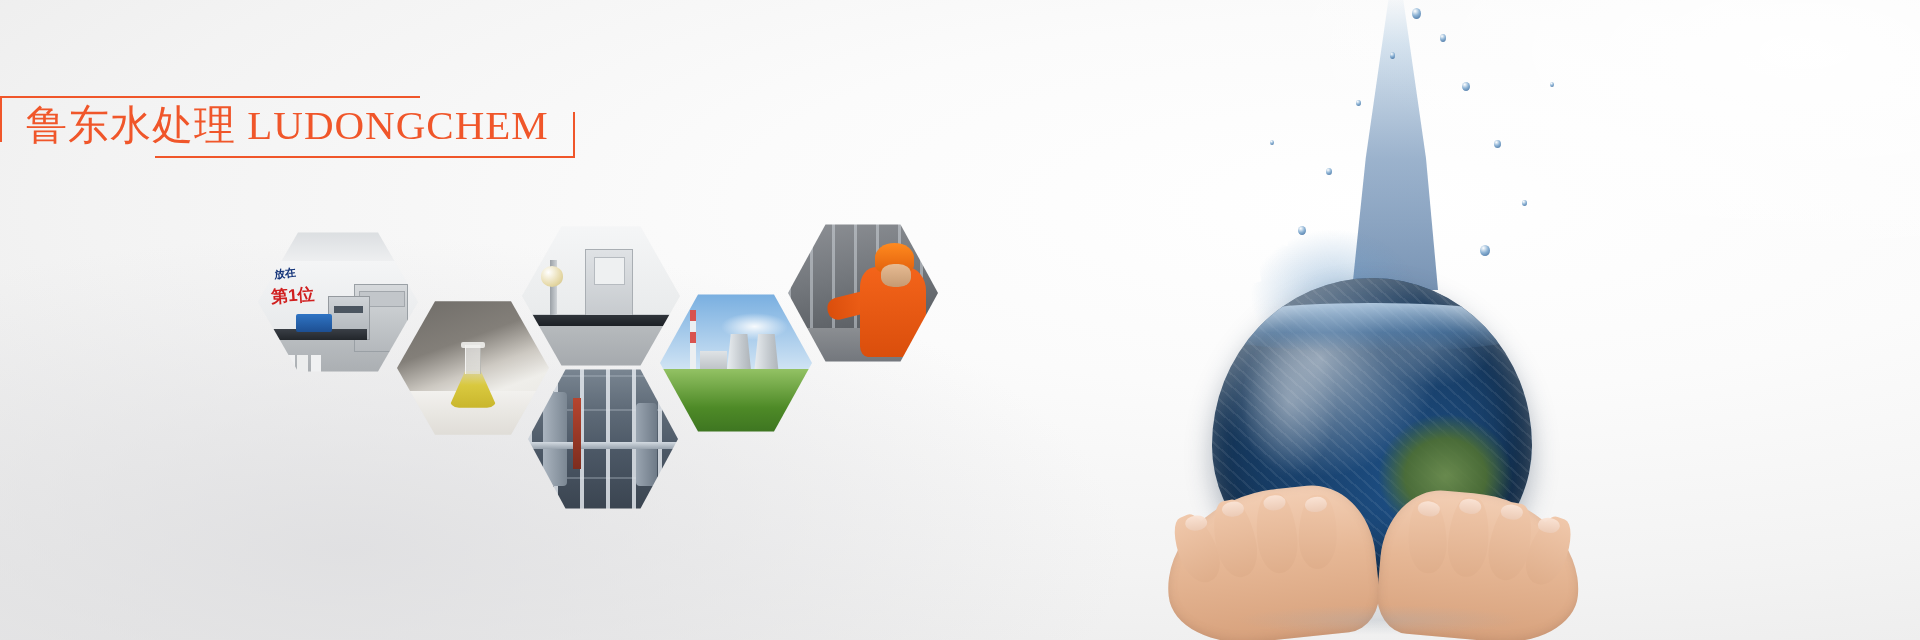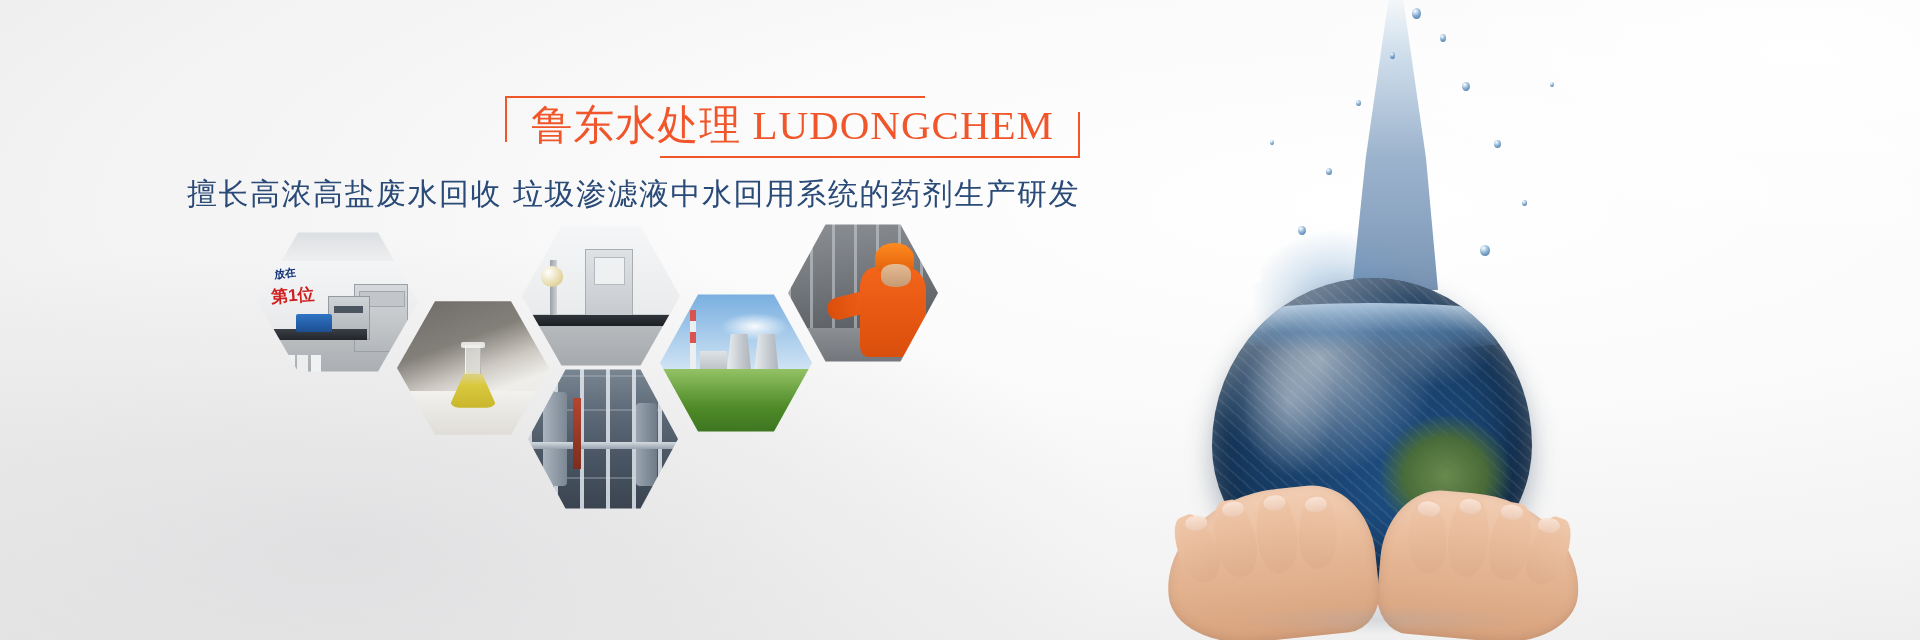--- a/index.html
+++ b/index.html
@@ -22,21 +22,21 @@
     position:absolute; inset:0;
     background:
       radial-gradient(58% 70% at 18% 86%, rgba(222,222,224,.85) 0%, rgba(222,222,224,0) 70%),
       radial-gradient(40% 48% at 94% 8%, rgba(255,255,255,.95) 0%, rgba(255,255,255,0) 75%);
     pointer-events:none;
   }
 
   
   .headline{
     position:absolute; left:0; top:96px; width:1080px;
-    text-align:right;
+    text-align:left;
   }
   .title-wrap{
     position:relative;
     display:inline-block;
     padding:6px 26px 8px 26px;
   }
   .title-wrap .bracket-tl,
   .title-wrap .bracket-br{ position:absolute; }
   .title-wrap .bracket-tl{
     left:0; top:0; width:420px; height:46px;
@@ -387,21 +387,20 @@
 
 <div class="banner">
   <div class="bg-sheen"></div>
 
   <div class="headline">
     <div class="title-wrap">
       <span class="bracket-tl"></span>
       <span class="bracket-br"></span>
       <div class="title">鲁东水处理 LUDONGCHEM</div>
     </div>
-    <div class="subtitle">擅长高浓高盐废水回收  垃圾渗滤液中水回用系统的药剂生产研发</div>
   </div>
 
   <div class="hex-cluster">
 
     <div class="hex" style="left:258px; top:228px; width:160px; height:148px;">
       <div class="inner lab-room">
         <div class="ceiling"></div>
           <div class="wall"></div>
           <div class="floor"></div>
         <div class="cabinet"></div>

